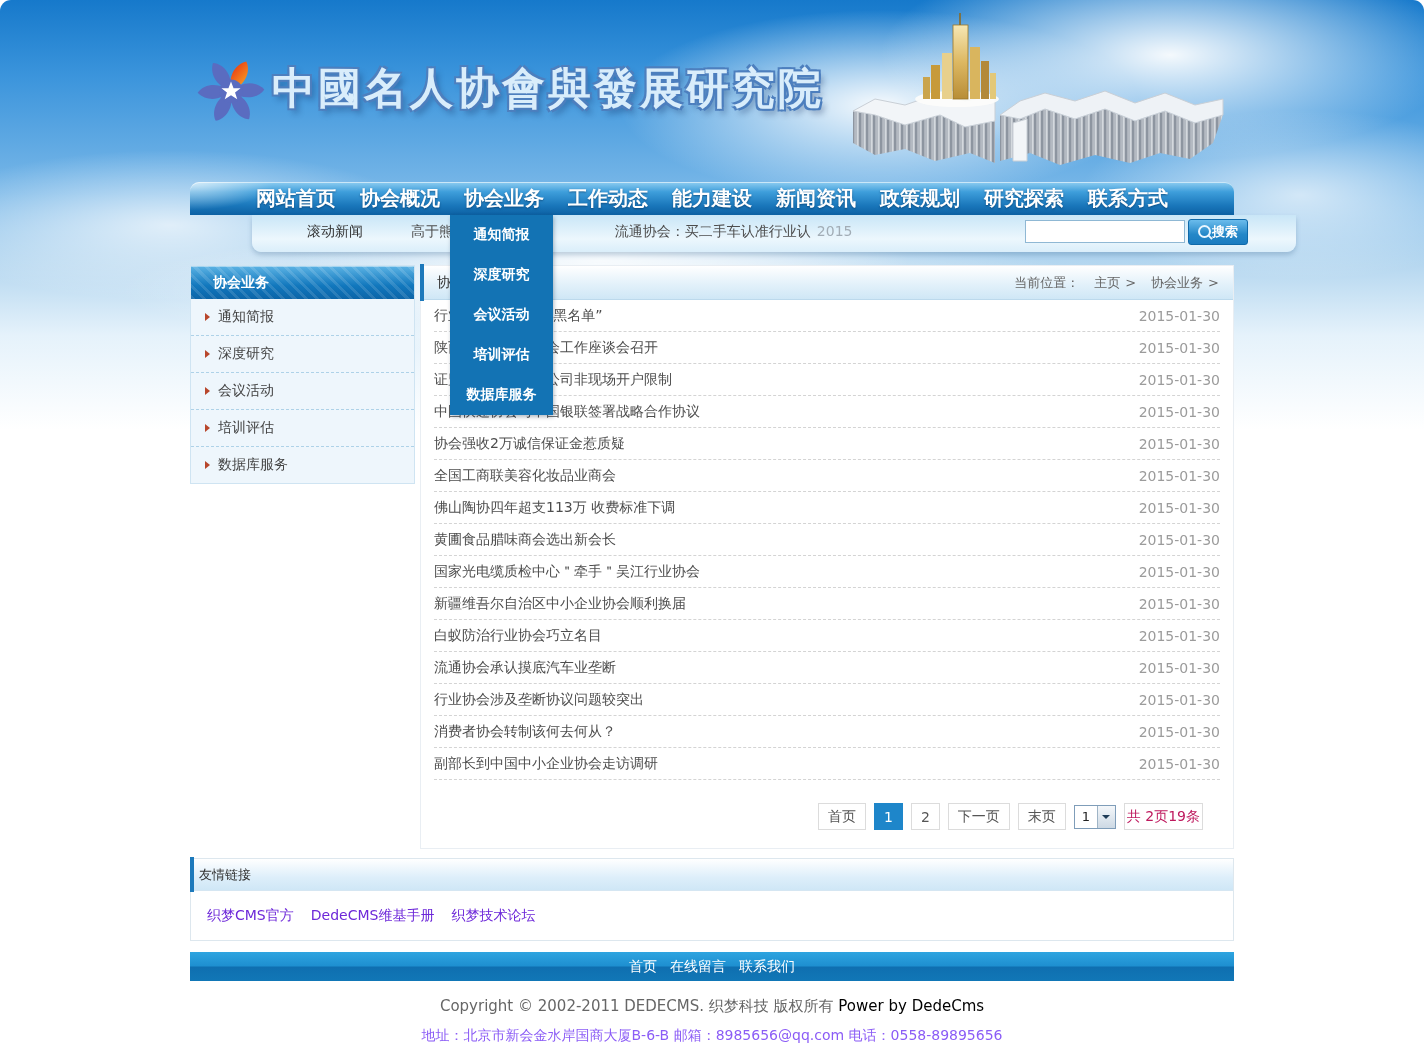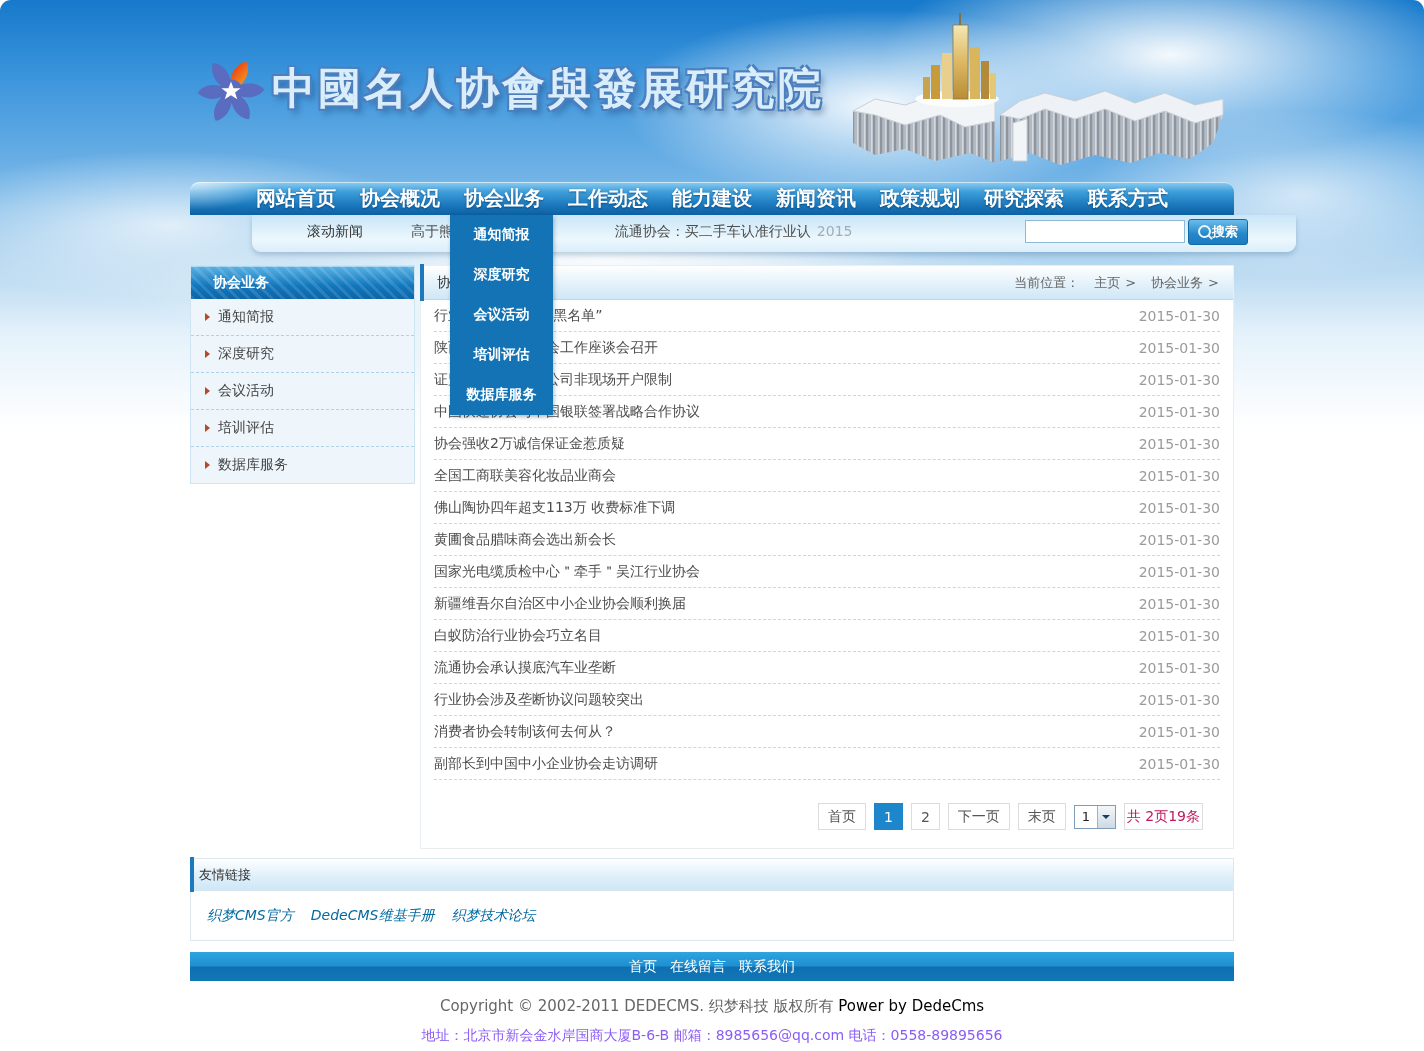--- a/index.html
+++ b/index.html
@@ -91,21 +91,21 @@
   .pselect .val{width:22px;display:flex;align-items:center;justify-content:center;font-size:13px;color:#222;}
   .pselect .btn{width:17px;background:linear-gradient(180deg,#f4f7fa,#cdd9e4);border-left:1px solid #9fb4c6;
       display:flex;align-items:center;justify-content:center;}
   .tri-down{width:0;height:0;border-top:4px solid #1f3c57;border-left:4px solid transparent;border-right:4px solid transparent;}
 
   
   .links-box{left:190px;top:858px;width:1044px;background:#fff;border:1px solid #dde7ee;box-sizing:border-box;}
   .links-header{height:31px;display:flex;align-items:center;position:relative;padding-left:8px;font-size:13px;color:#333;
       background:linear-gradient(180deg,#ffffff,#ddeefa 60%,#cfe7f6);border-bottom:1px solid #d5e6f2;}
   .links-body{height:49px;display:flex;align-items:center;gap:17px;padding-left:16px;}
-  .links-body a{font-size:14px;color:#0369a1;text-decoration:none;cursor:pointer;font-style:italic;}
+  .links-body a{font-size:14px;color:#6d28d9;text-decoration:none;cursor:pointer;}
 
   
   .footer-bar{left:190px;top:952px;width:1044px;height:29px;display:flex;align-items:center;justify-content:center;gap:13px;
       background:linear-gradient(180deg,#2ea4e0 0%,#1e8fd0 48%,#0f6fb0 52%,#1177b7 100%);}
   .footer-bar a{color:#fff;font-size:14px;text-decoration:none;cursor:pointer;}
   .copyright{left:0;top:997px;width:1424px;text-align:center;font-size:15px;color:#666;}
   .copyright .power{color:#000000;}
   .address{left:0;top:1027px;width:1424px;text-align:center;font-size:14px;color:#8b5cf6;}
 </style>
 </head>

